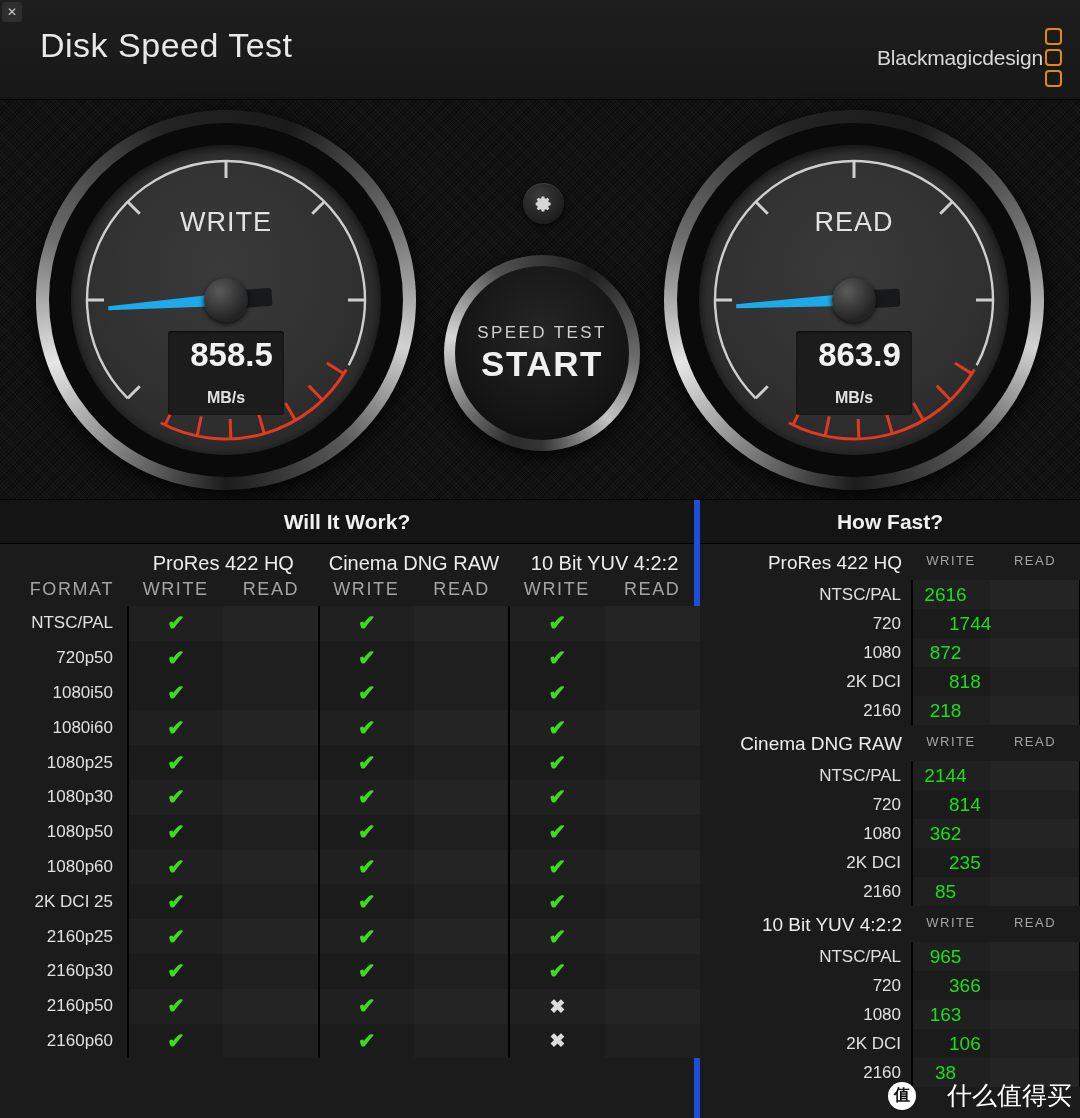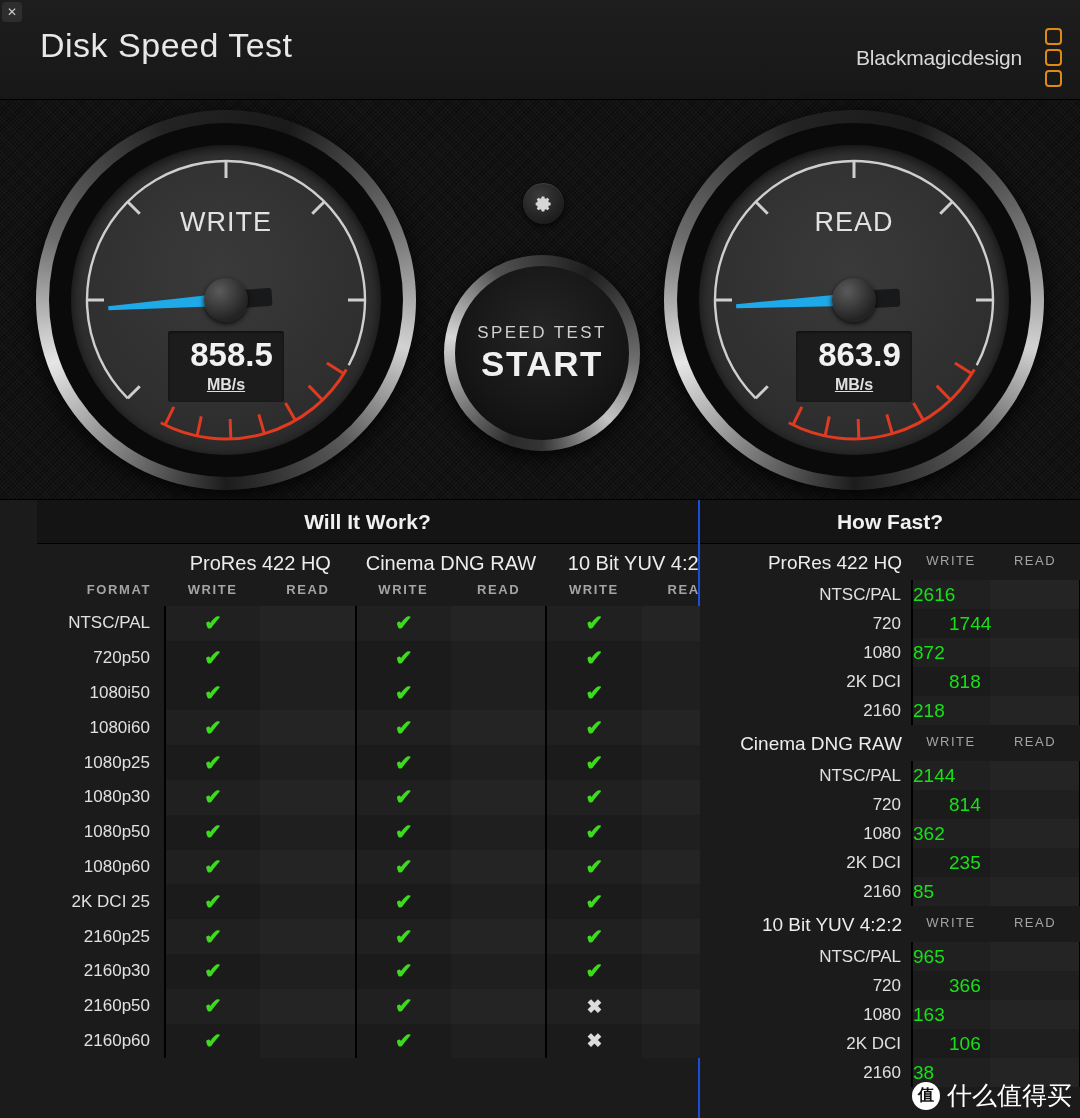--- a/index.html
+++ b/index.html
@@ -26,21 +26,21 @@
     border-bottom: 1px solid #000;
   }
   #app-title {
     position: absolute; left: 40px; top: 26px;
     font-size: 34px; font-weight: 300; color: #e8e8e8;
     letter-spacing: 0.5px;
     text-align: right;
   }
   #brand-wrap {
     position: absolute; right: 18px; top: 28px;
-    display: flex; align-items: center; gap: 23px;
+    display: flex; align-items: center; gap: 2px;
   }
   #brand-text { font-size: 21px; color: #d8d8d8; font-weight: 400; letter-spacing: -0.2px; }
   #brand-logo { display: flex; flex-direction: column; gap: 4px; }
   #brand-logo i {
     display: block; width: 17px; height: 17px;
     border: 2px solid #e08a16; border-radius: 4px;
   }
 
   
   #gauge-area {
@@ -80,21 +80,21 @@
     text-align: center; font-size: 27px; font-weight: 400;
     color: #e2e2e2; letter-spacing: 1px;
   }
   .readout {
     position: absolute; left: 50%; transform: translateX(-50%); top: 186px;
     width: 116px; padding: 7px 0 8px;
     background: #1c1c1c; border-radius: 3px; text-align: center;
     box-shadow: inset 0 1px 3px rgba(0,0,0,.6);
   }
   .readout-value { font-size: 33px; font-weight: 700; color: #f2f2f2; line-height: 1; margin-left: 11px; }
-  .readout-unit  { font-size: 16px; font-weight: 700; color: #e0e0e0; margin-top: 5px; text-decoration: underline; }
+  .readout-unit  { font-size: 16px; font-weight: 700; color: #e0e0e0; margin-top: 18px; }
 
   .needle-hub {
     position: absolute; left: 50%; top: 50%;
     width: 44px; height: 44px; margin: -22px 0 0 -22px; border-radius: 50%;
     background: radial-gradient(circle at 35% 30%, #5a5a5a, #232323 70%);
     box-shadow: 0 2px 5px rgba(0,0,0,.8);
     z-index: 4;
   }
 
   
@@ -118,40 +118,40 @@
     position: absolute; left: 11px; top: 11px; width: 174px; height: 174px;
     border-radius: 50%;
     background: radial-gradient(circle at 50% 38%, #252525 0%, #161616 58%, #0a0a0a 100%);
     display: flex; flex-direction: column; align-items: center; justify-content: center;
   }
   #start-line1 { font-size: 17px; font-weight: 400; color: #cfcfcf; letter-spacing: 2.4px; }
   #start-line2 { font-size: 35px; font-weight: 700; color: #f0f0f0; letter-spacing: 1.6px; margin-top: 1px; }
 
   
   #bottom { position: absolute; left: 0; top: 500px; width: 1080px; height: 618px; display: flex; }
-  #panel-left  { width: 700px; height: 100%; background: #1b1b1b; border-right: 2px solid #1d4ed8; position: relative; padding-left: 37px; }
+  #panel-left  { width: 700px; height: 100%; background: #1b1b1b; border-right: 6px solid #1d4ed8; position: relative; }
   #panel-right { width: 380px; height: 100%; background: #1b1b1b; position: relative; }
 
   .panel-title {
     height: 44px; line-height: 44px; text-align: center;
     font-size: 21px; font-weight: 700; color: #f0f0f0;
     background: #141414; border-bottom: 1px solid #000;
   }
 
   
   #wiw-table { width: 100%; border-collapse: collapse; table-layout: fixed; }
   #wiw-table col.c-fmt { width: 128px; }
   #wiw-table col.c-cell { width: 95.3px; }
   .codec-head {
     font-size: 20px; font-weight: 400; color: #ececec;
     text-align: center; padding: 6px 0 2px; height: 34px;
   }
   .wr-head {
-    font-size: 13px; color: #a4a4a4; letter-spacing: 1.6px;
-    text-align: center; padding-bottom: 6px; height: 28px; font-weight: 700; margin-top: 40px;
+    font-size: 18px; color: #a4a4a4; letter-spacing: 1.6px;
+    text-align: center; padding-bottom: 6px; height: 28px; font-weight: 400; margin-top: 40px;
   }
   .fmt-cell {
     font-size: 17px; color: #e0e0e0; text-align: right;
     padding-right: 14px; height: 34.8px;
   }
   .mark-cell { text-align: center; height: 34.8px; }
   .col-w { background: #202020; border-left: 2px solid #000; }
   .col-r { background: #242424; }
   tr.alt .col-w { background: #1b1b1b; }
   tr.alt .col-r { background: #1f1f1f; }
@@ -166,39 +166,39 @@
   .hf-codec {
     font-size: 19px; color: #ececec; text-align: right;
     padding: 6px 10px 4px 0; height: 36px; font-weight: 400;
   }
   .hf-wr {
     font-size: 13px; color: #a4a4a4; letter-spacing: 1.5px;
     text-align: center; padding-bottom: 4px; font-weight: 400;
   }
   .hf-res { font-size: 17px; color: #e0e0e0; text-align: right; padding-right: 10px; height: 29px; }
   .hf-val {
-    font-size: 19px; color: #17e017; text-align: left; padding-right: 12px;
+    font-size: 19px; color: #17e017; text-align: center; padding-right: 12px;
     background: #202020; border-left: 2px solid #000;
   }
   .hf-empty { background: #242424; border-right: 2px solid #000; }
   tr.alt .hf-val { background: #1b1b1b; padding-left: 36px; }
   tr.alt .hf-empty { background: #1f1f1f; }
 
   
   #watermark {
     position: absolute; right: 8px; bottom: 6px;
     display: flex; align-items: center; gap: 7px; z-index: 30;
   }
   #wm-logo {
     width: 28px; height: 28px; border-radius: 50%;
     background: #fff; color: #111; font-size: 16px; font-weight: 700;
     display: flex; align-items: center; justify-content: center;
     font-family: "DejaVu Sans", sans-serif;
   }
-  #wm-text { font-size: 25px; color: #fff; font-family: "DejaVu Sans", sans-serif; }
+  #wm-text { font-size: 25px; color: #fff; font-family: "DejaVu Sans", sans-serif; margin-left: 24px; }
 </style>
 </head>
 <body>
 
 <div id="close-btn">✕</div>
 
 <div id="header">
   <div id="app-title">Disk Speed Test</div>
   <div id="brand-wrap">
     <span id="brand-text">Blackmagicdesign</span>

